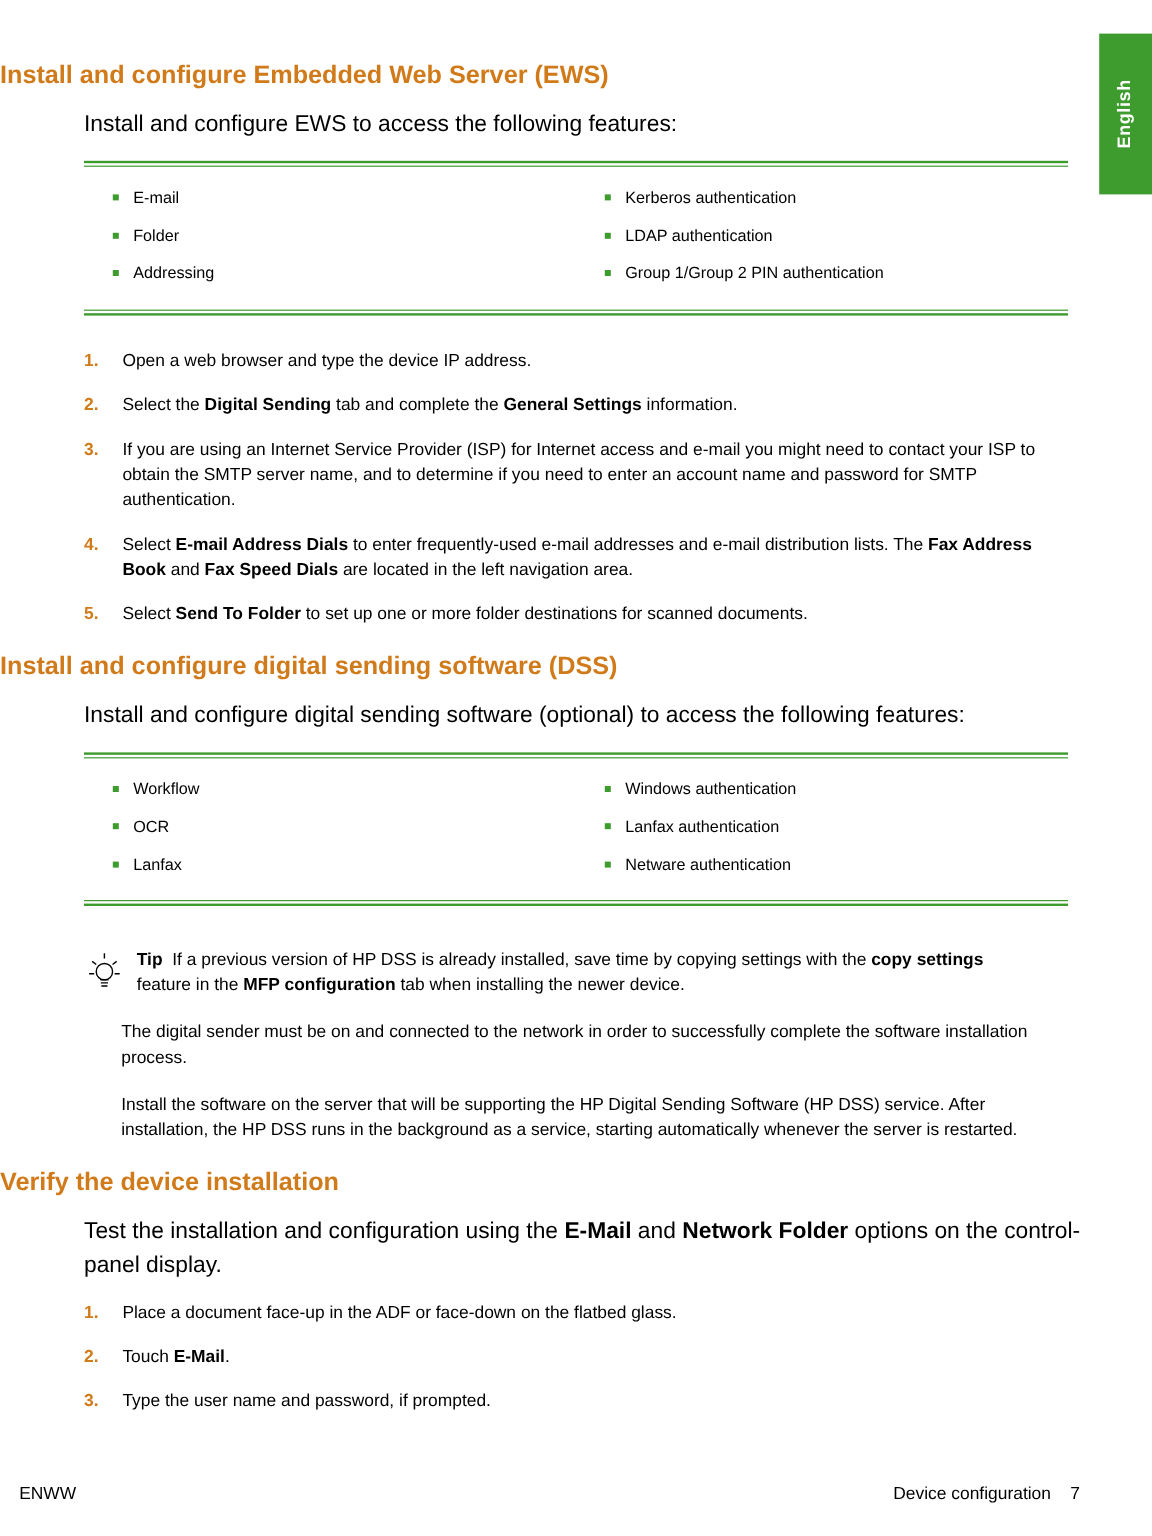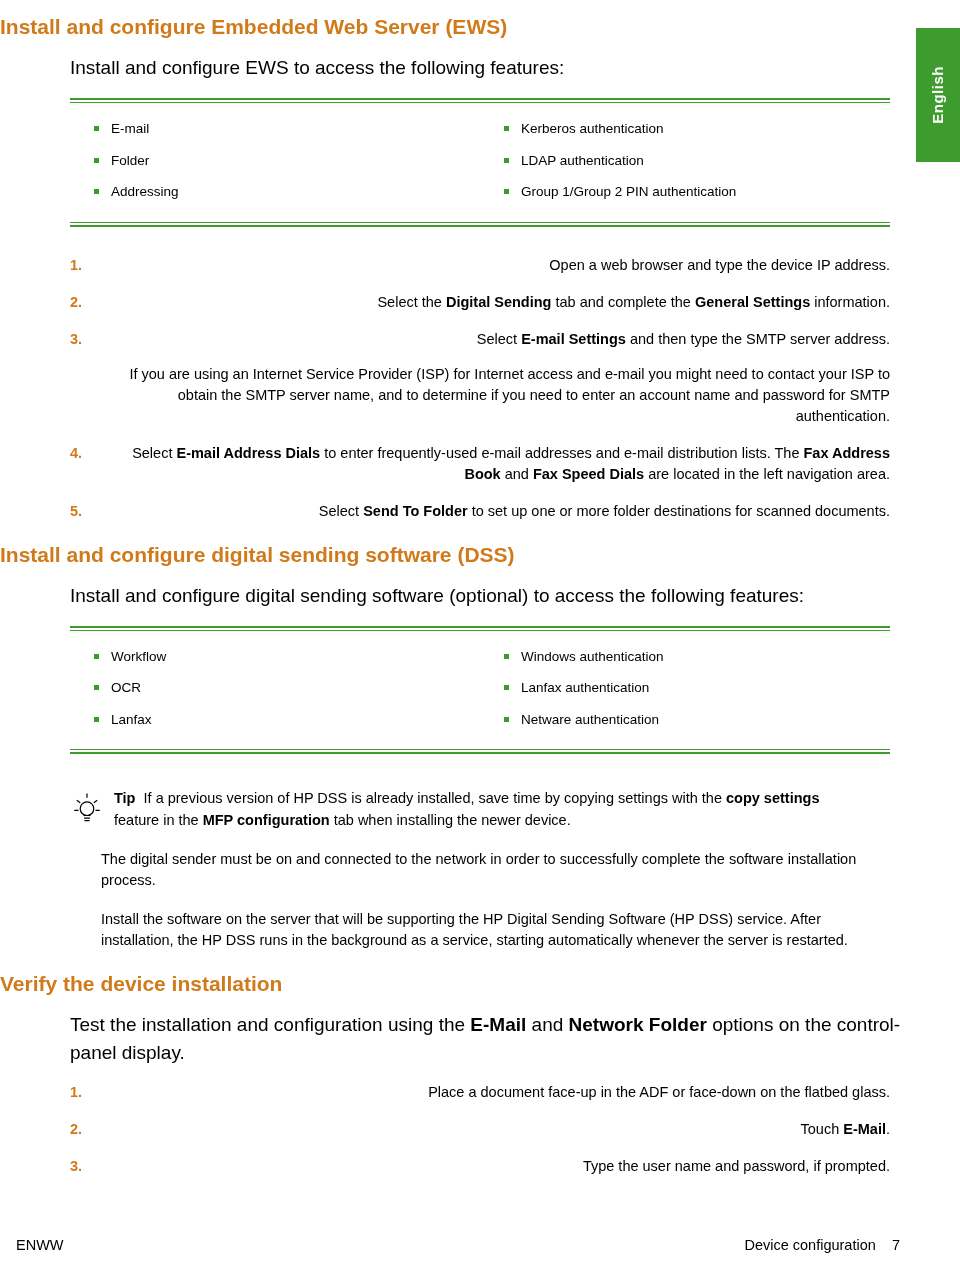--- a/index.html
+++ b/index.html
@@ -13,21 +13,21 @@
     position: relative;
     background: #fff;
   }
   .page { padding: 0 40px 0 0; }
   h2.green {
     color: #d17a1a;
     font-size: 21px;
     font-weight: bold;
     margin: 18px 0 12px 0;
   }
-  h2.green.top { margin-top: 12px; }
+  h2.green.top { margin-top: 48px; }
   .intro { margin: 0 0 16px 70px; font-size: 19px; }
   .feature-wrap { margin: 0 0 0 70px; }
   .feature-table {
     border-top: 2.5px solid #3e9b2e;
     border-bottom: 2.5px solid #3e9b2e;
     width: 820px;
     padding: 2px 0;
   }
   .feature-inner {
     border-top: 0.8px solid #3e9b2e;
@@ -44,21 +44,21 @@
   .frow .txt { font-size: 13.5px; }
   ol.steps {
     list-style: none;
     margin: 28px 0 10px 70px;
   }
   ol.steps > li { display: flex; margin-bottom: 16px; }
   ol.steps .num {
     color: #d17a1a; font-weight: bold; width: 32px; flex: 0 0 32px;
   }
   ol.steps .body { flex: 1; padding-right: 30px; }
-  ol.steps .body p { margin-bottom: 14px; text-align: right; }
+  ol.steps .body p { margin-bottom: 14px; }
   ol.steps .body p:last-child { margin-bottom: 0; }
   .b { font-weight: bold; }
   .tip-row { display:flex; margin: 34px 70px 18px 70px; align-items:center; }
   .tip-icon { flex: 0 0 44px; padding-top:2px; }
   .tip-icon svg { width:34px; height:34px; }
   .tip-body { flex:1; }
   .para { margin: 0 40px 18px 101px; }
   .lang-tab {
     position: absolute;
     top: 28px; right: 0;
@@ -134,21 +134,20 @@
       </li>
     <li>
         <span class="num">2.</span>
       <div class="body">
           <p><span>Select the </span><span class="b">Digital Sending</span><span> tab and complete the </span><span class="b">General Settings</span><span> information.</span></p>
         </div>
       </li>
     <li>
         <span class="num">3.</span>
       <div class="body">
-        <p><span>Select </span><span class="b">E-mail Settings</span><span> and then type the SMTP server address.</span></p>
         <p>If you are using an Internet Service Provider (ISP) for Internet access and e-mail you might need to contact your ISP to obtain the SMTP server name, and to determine if you need to enter an account name and password for SMTP authentication.</p>
       </div>
       </li>
     <li>
         <span class="num">4.</span>
       <div class="body">
           <p><span>Select </span><span class="b">E-mail Address Dials</span><span> to enter frequently-used e-mail addresses and e-mail distribution lists. The </span><span class="b">Fax Address Book</span><span> and </span><span class="b">Fax Speed Dials</span><span> are located in the left navigation area.</span></p>
         </div>
       </li>
     <li>

